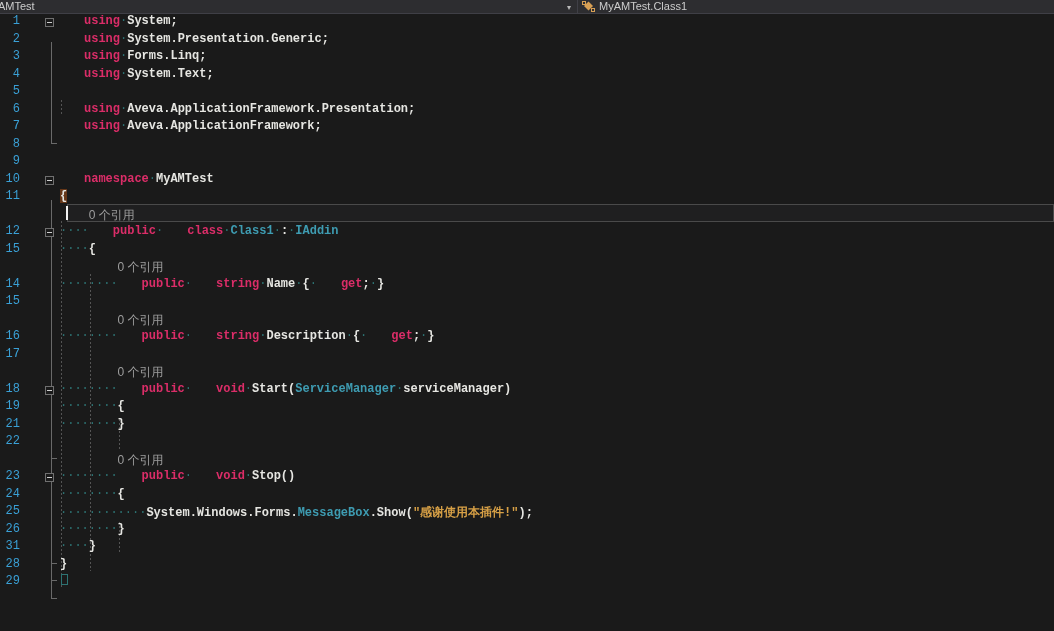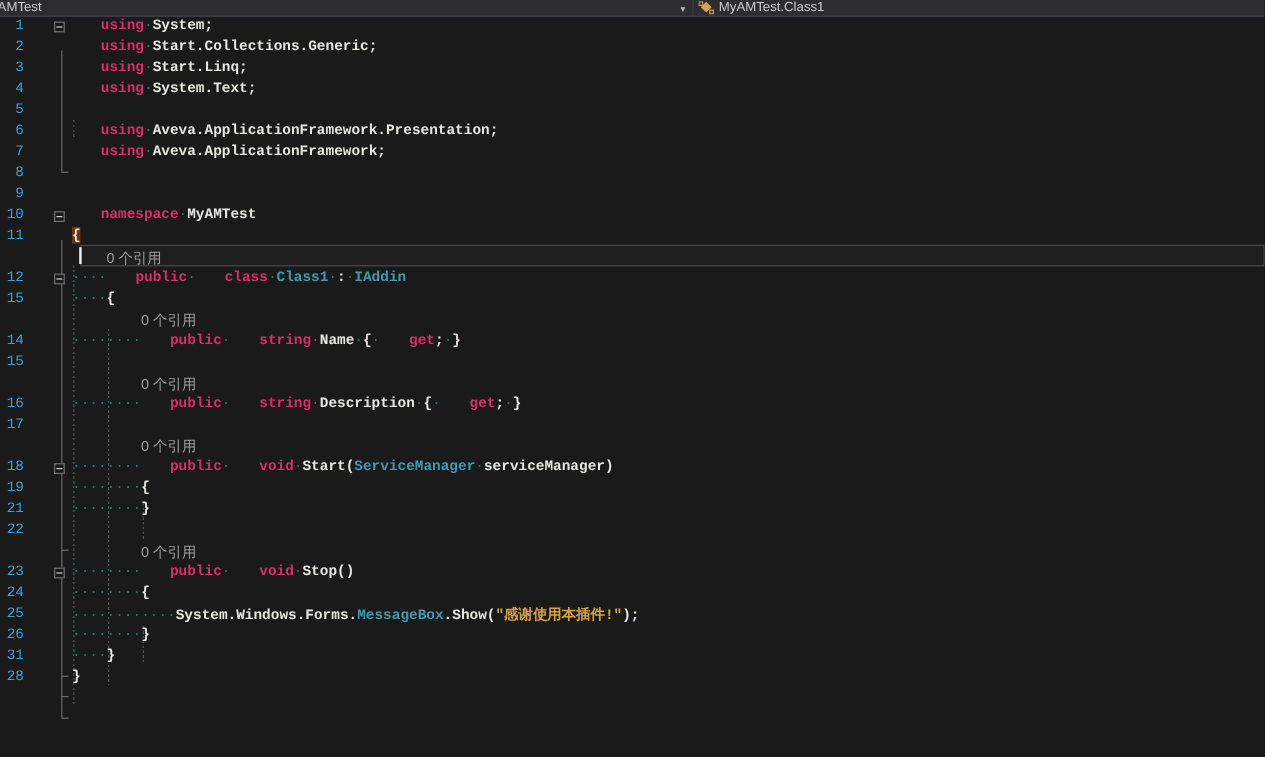--- a/index.html
+++ b/index.html
@@ -86,22 +86,22 @@
         <div class="ovl ftick" style="left: 51px; top: 584px; width: 6px;"></div>
         <div class="ovl guide" style="left: 61px; top: 86px; height: 16px;"></div>
         <div class="ovl guide" style="left: 61px; top: 207px; height: 368px;"></div>
         <div class="ovl guide" style="left: 90px; top: 260px; height: 297px;"></div>
         <div class="ovl guide" style="left: 119px; top: 405px; height: 32px;"></div>
         <div class="ovl guide" style="left: 119px; top: 508px; height: 32px;"></div>
       </div>
 
     <div class="rows" id="rows">
         <div class="row"><span class="ln">1</span><span class="foldcell"><span class="foldbox"></span></span><span class="codecell"><span class="tk-k">using<span class="ws">·</span></span><span class="tk-p">System;</span></span></div>
-        <div class="row"><span class="ln">2</span><span class="foldcell"></span><span class="codecell"><span class="tk-k">using<span class="ws">·</span></span><span class="tk-p">Start.Collections.Generic;</span></span></div>
-        <div class="row"><span class="ln">3</span><span class="foldcell"></span><span class="codecell"><span class="tk-k">using<span class="ws">·</span></span><span class="tk-p">Start.Linq;</span></span></div>
+        <div class="row"><span class="ln">2</span><span class="foldcell"></span><span class="codecell"><span class="tk-k">using<span class="ws">·</span></span><span class="tk-p">System.Presentation.Generic;</span></span></div>
+        <div class="row"><span class="ln">3</span><span class="foldcell"></span><span class="codecell"><span class="tk-k">using<span class="ws">·</span></span><span class="tk-p">Forms.Linq;</span></span></div>
         <div class="row"><span class="ln">4</span><span class="foldcell"></span><span class="codecell"><span class="tk-k">using<span class="ws">·</span></span><span class="tk-p">System.Text;</span></span></div>
         <div class="row"><span class="ln">5</span><span class="foldcell"></span><span class="codecell"></span></div>
         <div class="row"><span class="ln">6</span><span class="foldcell"></span><span class="codecell"><span class="tk-k">using<span class="ws">·</span></span><span class="tk-p">Aveva.ApplicationFramework.Presentation;</span></span></div>
         <div class="row"><span class="ln">7</span><span class="foldcell"></span><span class="codecell"><span class="tk-k">using<span class="ws">·</span></span><span class="tk-p">Aveva.ApplicationFramework;</span></span></div>
         <div class="row"><span class="ln">8</span><span class="foldcell"></span><span class="codecell"></span></div>
         <div class="row"><span class="ln">9</span><span class="foldcell"></span><span class="codecell"></span></div>
         <div class="row"><span class="ln">10</span><span class="foldcell"><span class="foldbox"></span></span><span class="codecell"><span class="tk-k">namespace<span class="ws">·</span></span><span class="tk-p">MyAMTest</span></span></div>
         <div class="row"><span class="ln">11</span><span class="foldcell"></span><span class="codecell"><span class="tk-b">{</span></span></div>
         <div class="row"><span class="ln"></span><span class="foldcell"></span><span class="codecell lens" style="padding-left: 30.8px;">0 个引用</span></div>
         <div class="row"><span class="ln">12</span><span class="foldcell"><span class="foldbox"></span></span><span class="codecell"><span class="ws">····</span><span class="tk-k">public<span class="ws">·</span></span><span class="tk-k">class<span class="ws">·</span></span><span class="tk-t">Class1</span><span class="tk-p"><span class="ws">·</span>:<span class="ws">·</span></span><span class="tk-t">IAddin</span></span></div>
@@ -117,18 +117,19 @@
         <div class="row"><span class="ln">19</span><span class="foldcell"></span><span class="codecell"><span class="ws">········</span><span class="tk-p">{</span></span></div>
         <div class="row"><span class="ln">21</span><span class="foldcell"></span><span class="codecell"><span class="ws">········</span><span class="tk-p">}</span></span></div>
         <div class="row"><span class="ln">22</span><span class="foldcell"></span><span class="codecell"></span></div>
         <div class="row"><span class="ln"></span><span class="foldcell"></span><span class="codecell lens" style="padding-left: 59.6px;">0 个引用</span></div>
         <div class="row"><span class="ln">23</span><span class="foldcell"><span class="foldbox"></span></span><span class="codecell"><span class="ws">········</span><span class="tk-k">public<span class="ws">·</span></span><span class="tk-k">void<span class="ws">·</span></span><span class="tk-p">Stop()</span></span></div>
         <div class="row"><span class="ln">24</span><span class="foldcell"></span><span class="codecell"><span class="ws">········</span><span class="tk-p">{</span></span></div>
         <div class="row"><span class="ln">25</span><span class="foldcell"></span><span class="codecell"><span class="ws">············</span><span class="tk-p">System.Windows.Forms.</span><span class="tk-t">MessageBox</span><span class="tk-p">.Show(</span><span class="tk-s">"感谢使用本插件!"</span><span class="tk-p">);</span></span></div>
         <div class="row"><span class="ln">26</span><span class="foldcell"></span><span class="codecell"><span class="ws">········</span><span class="tk-p">}</span></span></div>
         <div class="row"><span class="ln">31</span><span class="foldcell"></span><span class="codecell"><span class="ws">····</span><span class="tk-p">}</span></span></div>
         <div class="row"><span class="ln">28</span><span class="foldcell"></span><span class="codecell"><span class="tk-p">}</span></span></div>
+        <div class="row"><span class="ln">29</span><span class="foldcell"></span><span class="codecell"><span class="eofbox"></span></span></div>
       </div>
 
     <div class="ovl caret" style="left:66px;top:192px;height:13.5px;"></div>
   </div>
 
 </div>
 
 </body></html>

